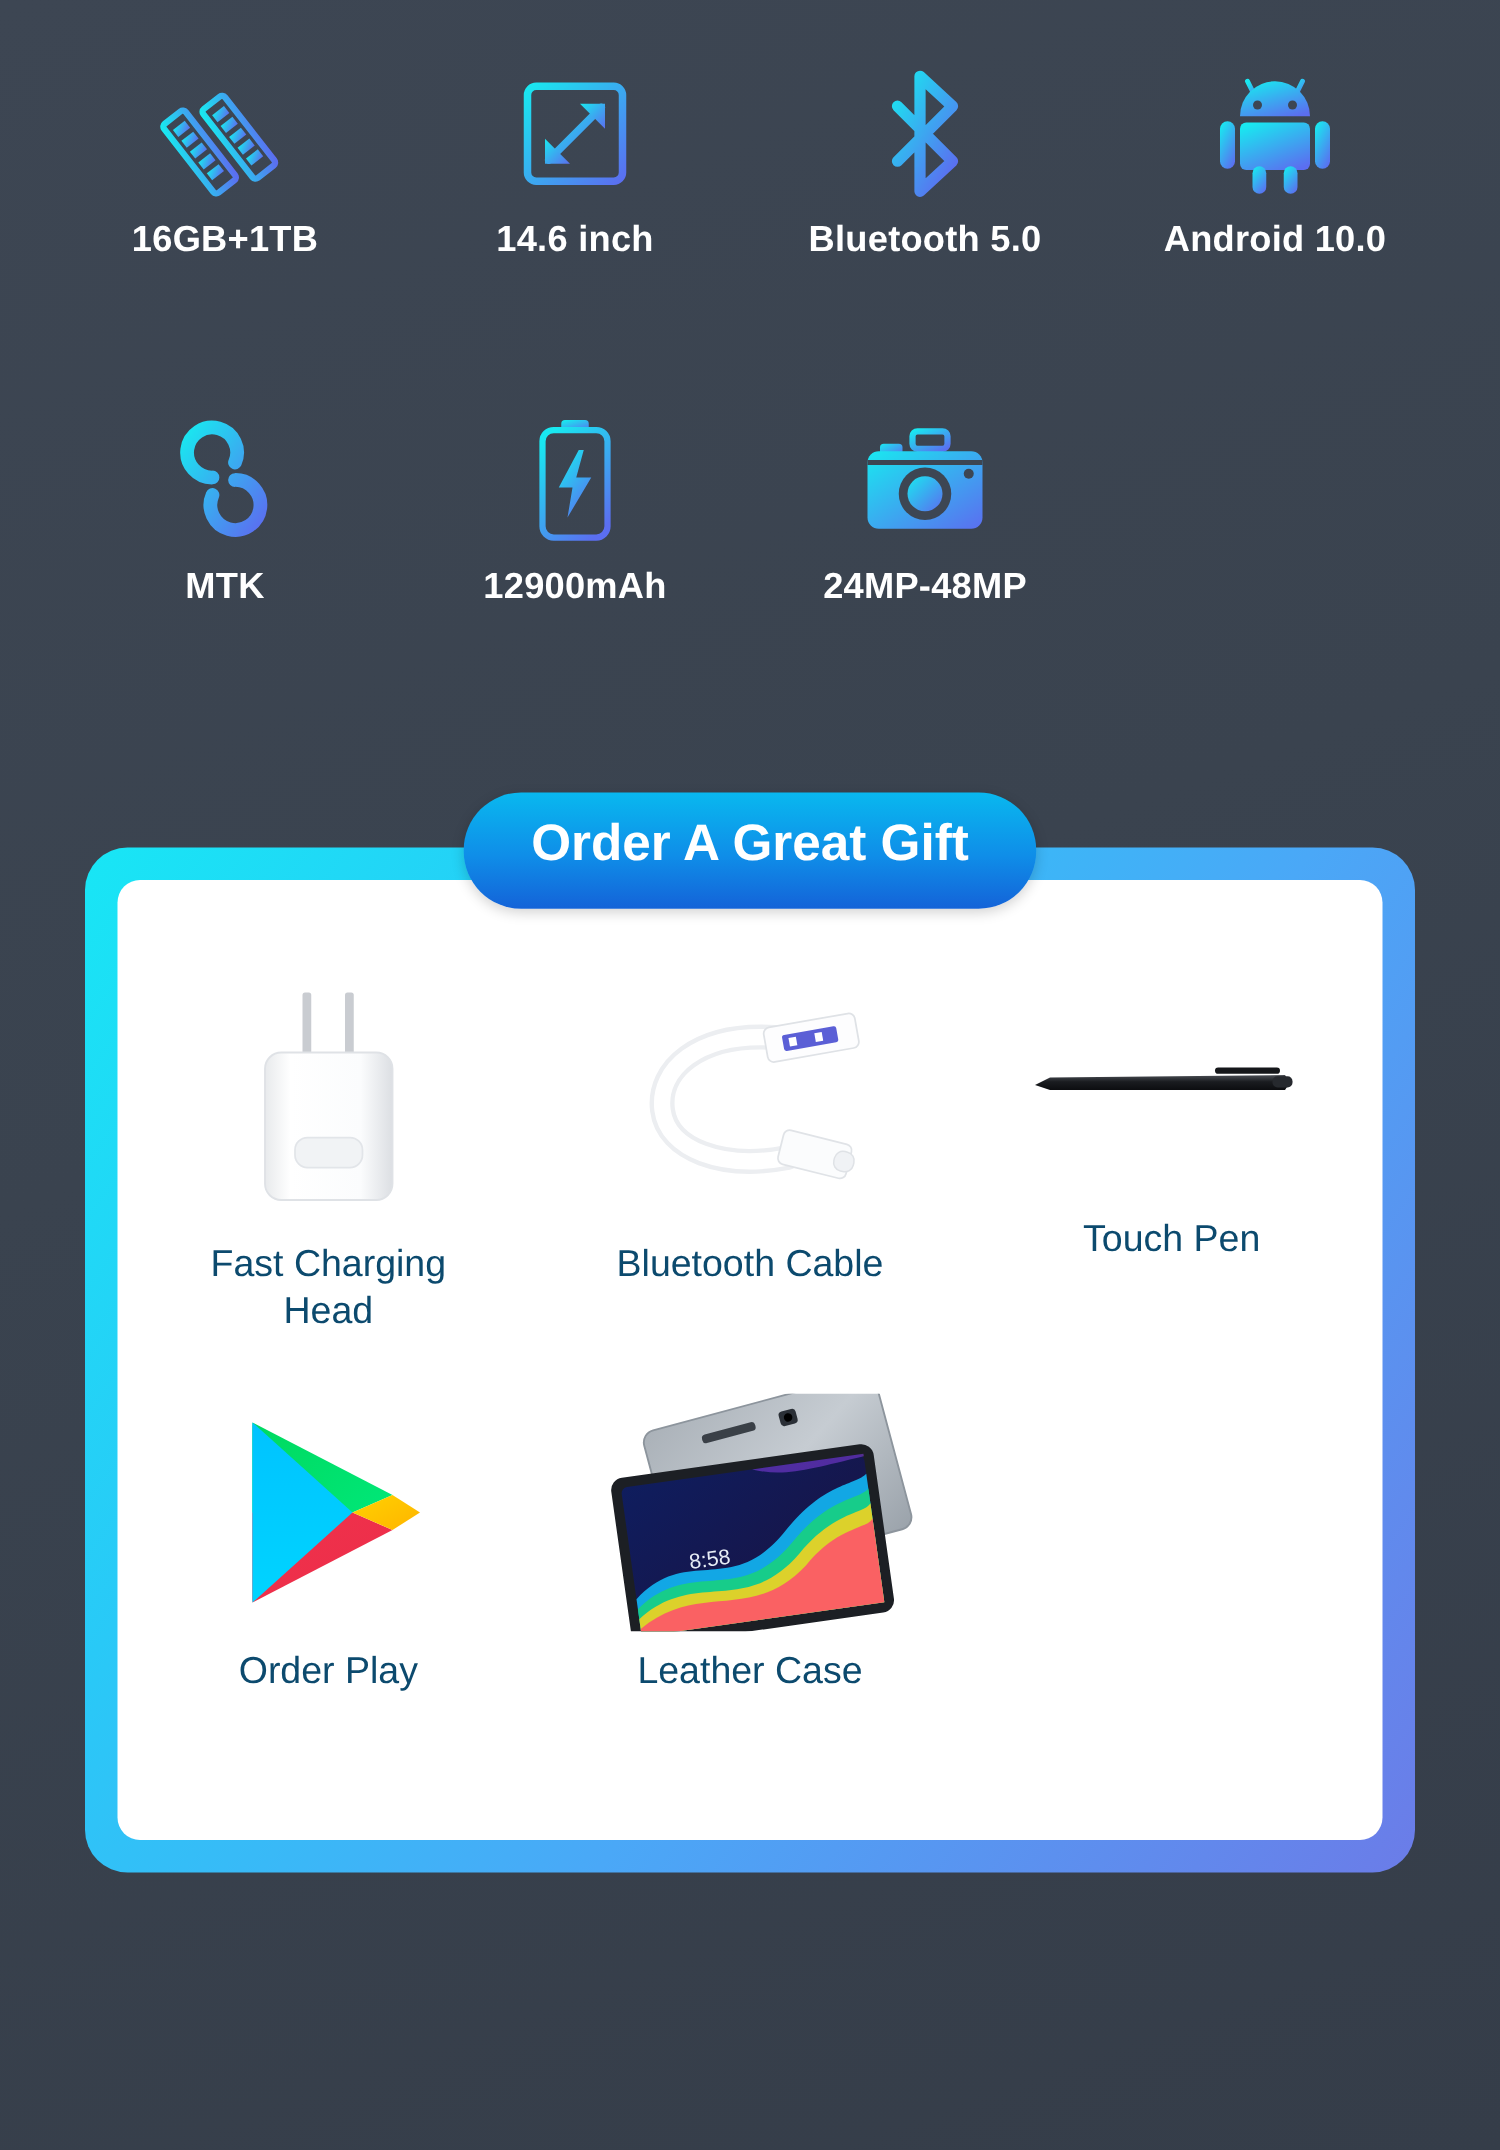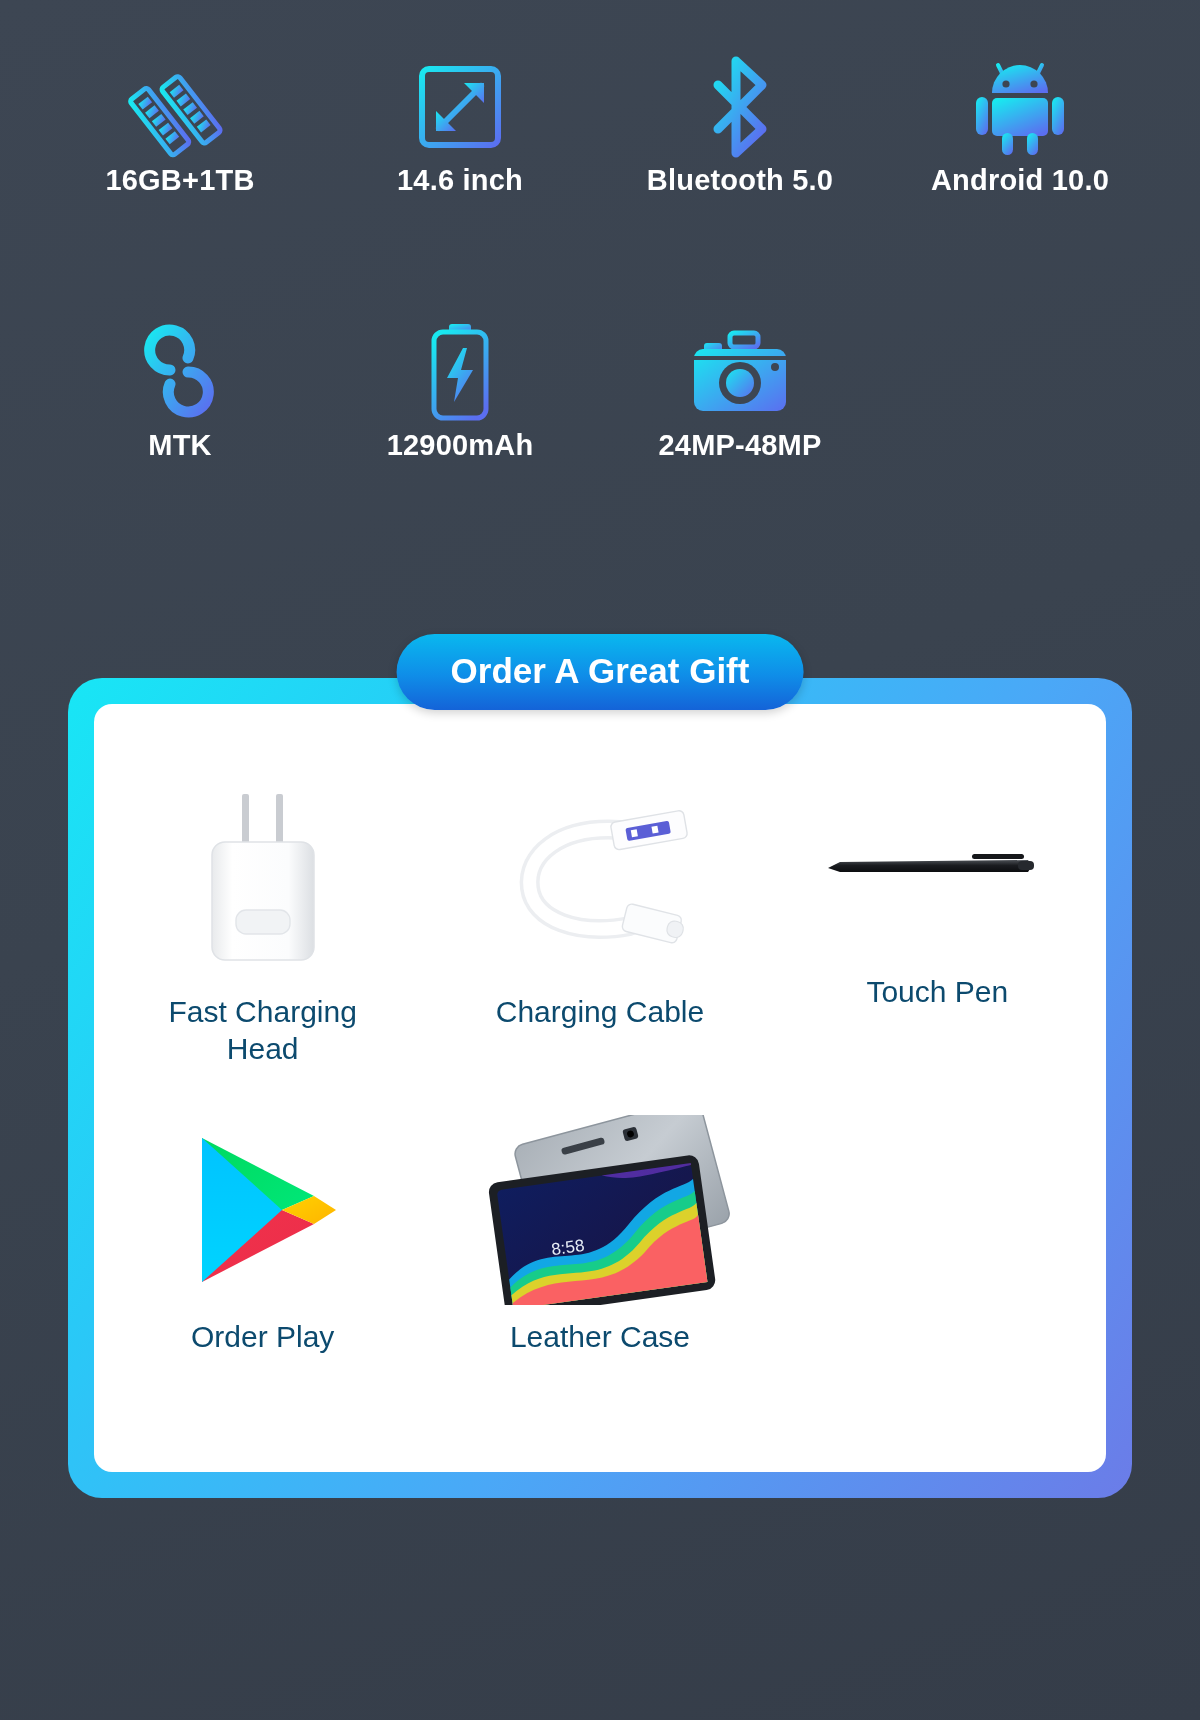--- a/index.html
+++ b/index.html
@@ -28,21 +28,21 @@
     display: flex;
     flex-direction: column;
     align-items: center;
   }
   .spec-icon {
     width: 110px; height: 110px;
     display: flex; align-items: center; justify-content: center;
   }
   .spec-icon svg { display: block; }
   .spec-label {
-    margin-top: 2px;
+    margin-top: 14px;
     color: #ffffff;
     font-size: 29px;
     font-weight: bold;
     letter-spacing: .2px;
     white-space: nowrap;
   }
 
   
   .gift-wrap {
     position: absolute;
@@ -59,25 +59,25 @@
     width: 100%; height: 100%;
     background: #ffffff;
     border-radius: 18px;
     position: relative;
   }
   .gift-pill {
     position: absolute;
     left: 50%; top: -44px;
     transform: translateX(-50%);
     z-index: 5;
-    padding: 17px 54px 19px;
+    padding: 17px 54px 29px;
     border-radius: 46px;
     background: linear-gradient(180deg, #09b8ef 0%, #0f8de8 55%, #1463d8 100%);
     color: #fff;
-    font-size: 35px;
+    font-size: 41px;
     font-weight: bold;
     white-space: nowrap;
     box-shadow: 0 3px 10px rgba(0,0,0,.18);
   }
 
   .gift-grid {
     position: absolute;
     top: 56px; left: 0; right: 0; bottom: 22px;
     display: grid;
     grid-template-columns: repeat(3, 1fr);
@@ -296,21 +296,21 @@
                   <rect x="126" y="34" width="44" height="13" rx="2" fill="#5b5fd6"></rect>
                   <rect x="131" y="37" width="6" height="7" fill="#fff"></rect>
                   <rect x="152" y="37" width="6" height="7" fill="#fff"></rect>
                 </g>
                 <g transform="rotate(14 146 132)">
                   <rect x="124" y="118" width="56" height="28" rx="5" fill="#fbfcfd" stroke="#e0e3e7" stroke-width="1.4"></rect>
                   <rect x="168" y="124" width="16" height="16" rx="7" fill="#f0f2f5" stroke="#dfe2e6" stroke-width="1.2"></rect>
                 </g>
               </svg>
             </div>
-            <div class="gift-label">Charging Cable</div>
+            <div class="gift-label">Bluetooth Cable</div>
           </div>
 
 
           <div class="gift-cell r2">
             <div class="gift-art">
               <svg width="230" height="70" viewBox="0 0 230 70">
                 <defs>
                   <linearGradient id="pen" x1="0" y1="0" x2="0" y2="1">
                     <stop offset="0" stop-color="#4b4f55"></stop>
                       <stop offset="0.45" stop-color="#1a1c20"></stop>

